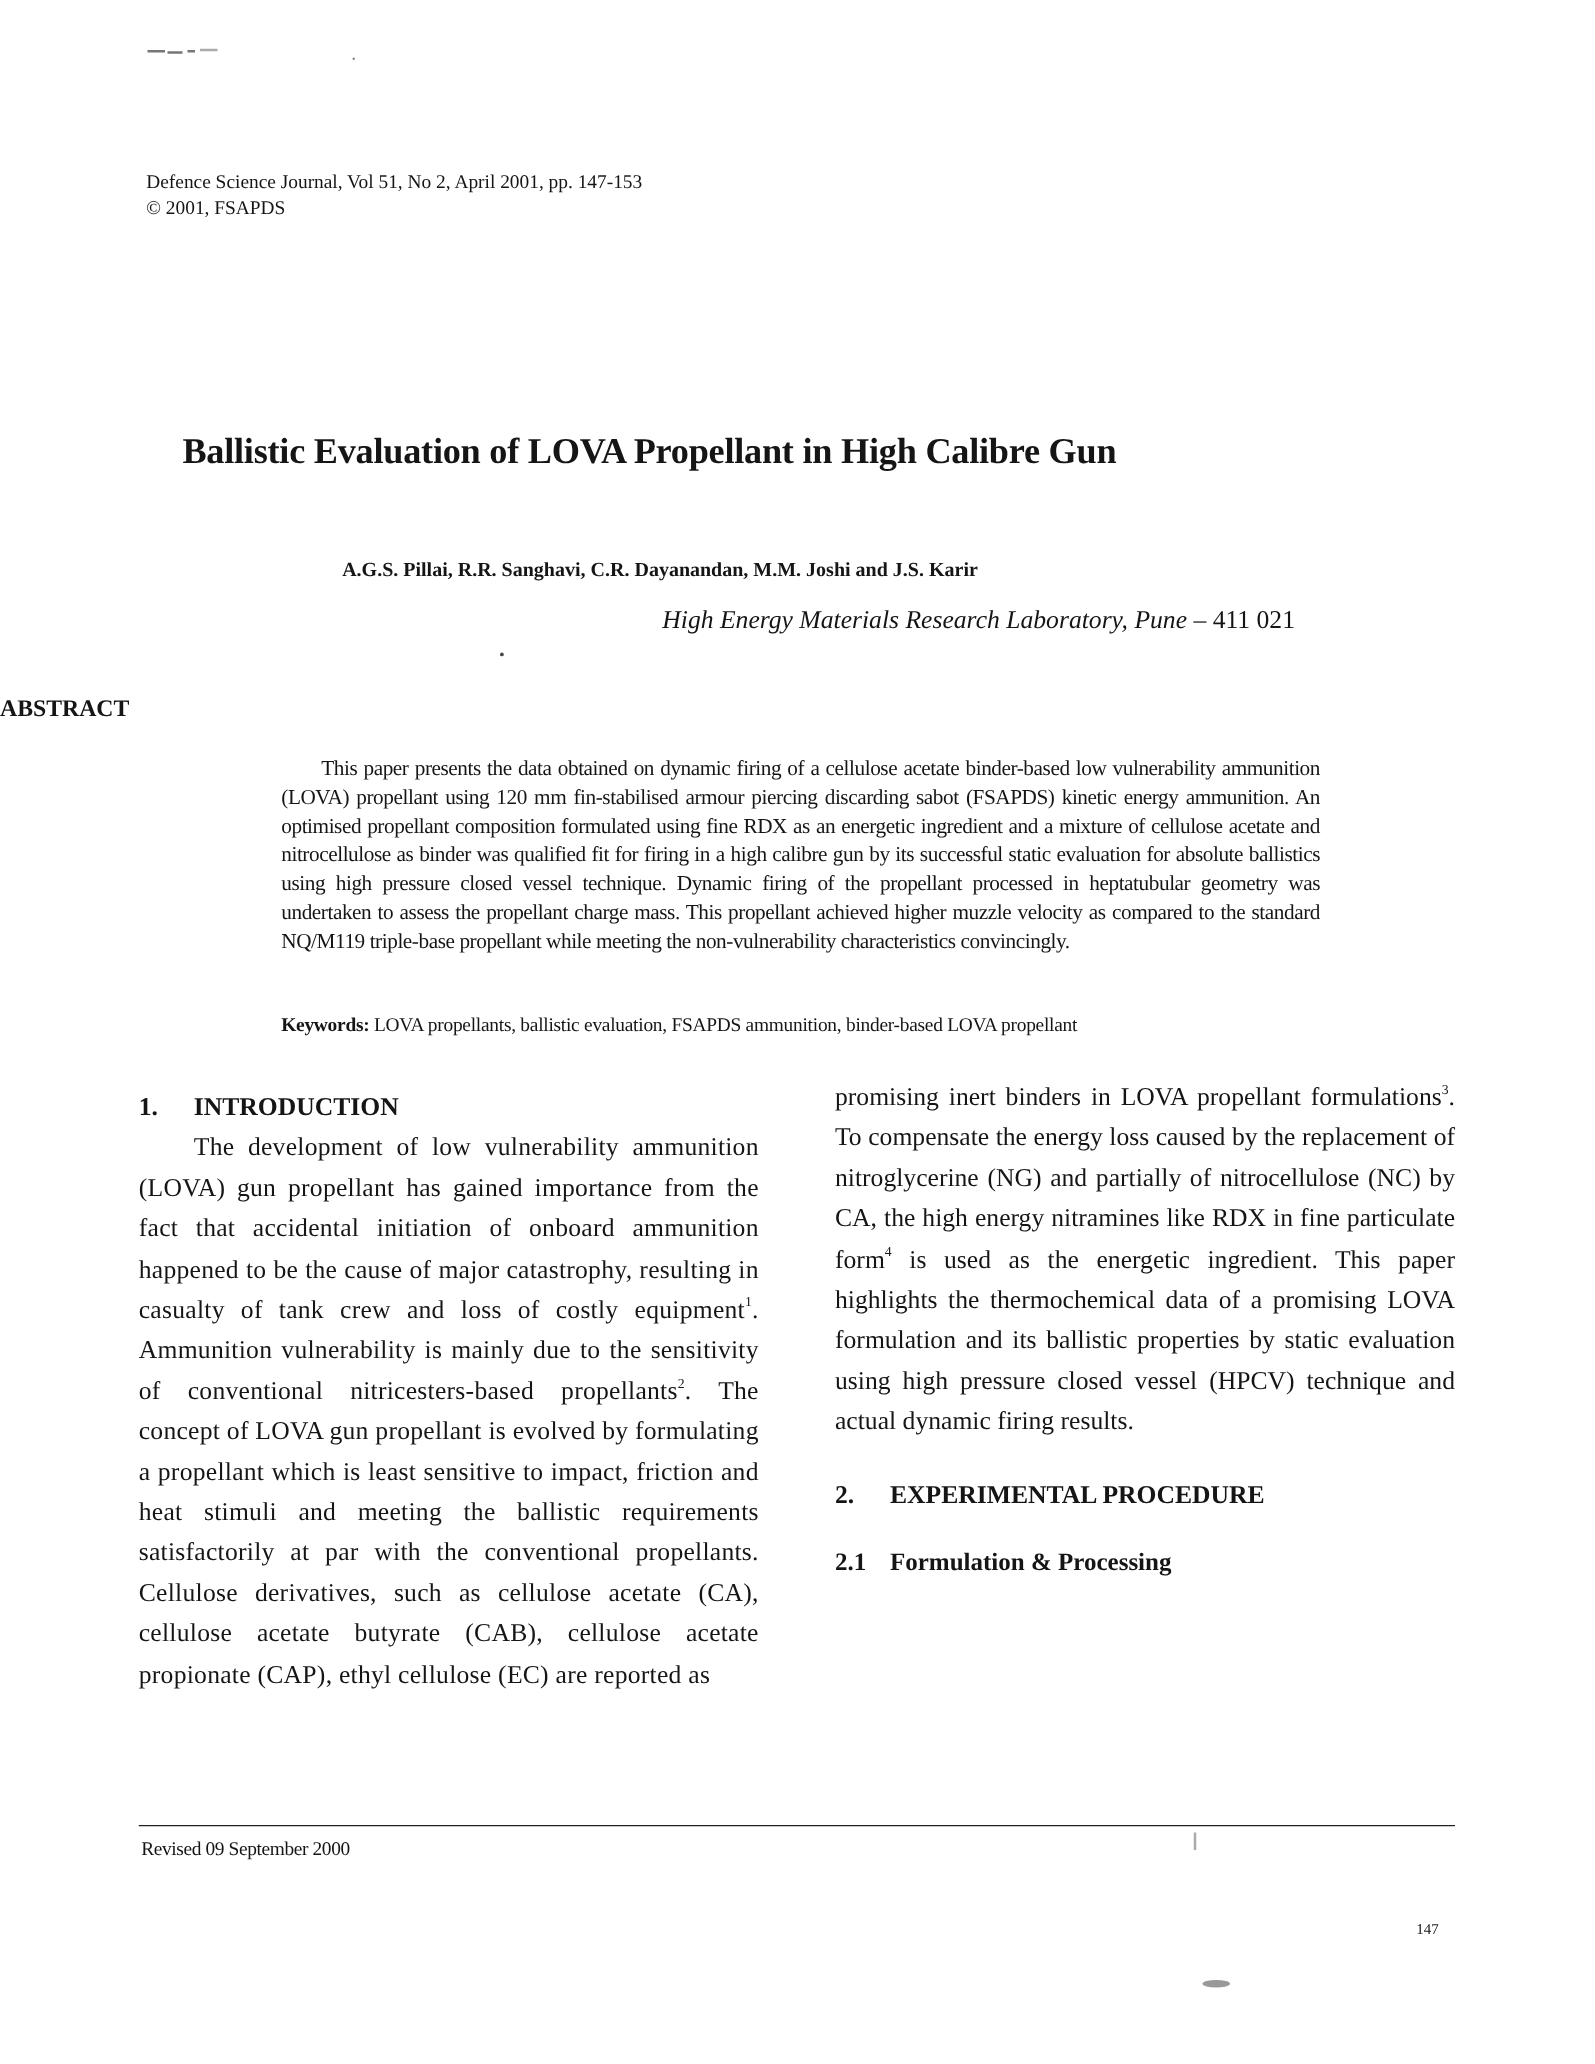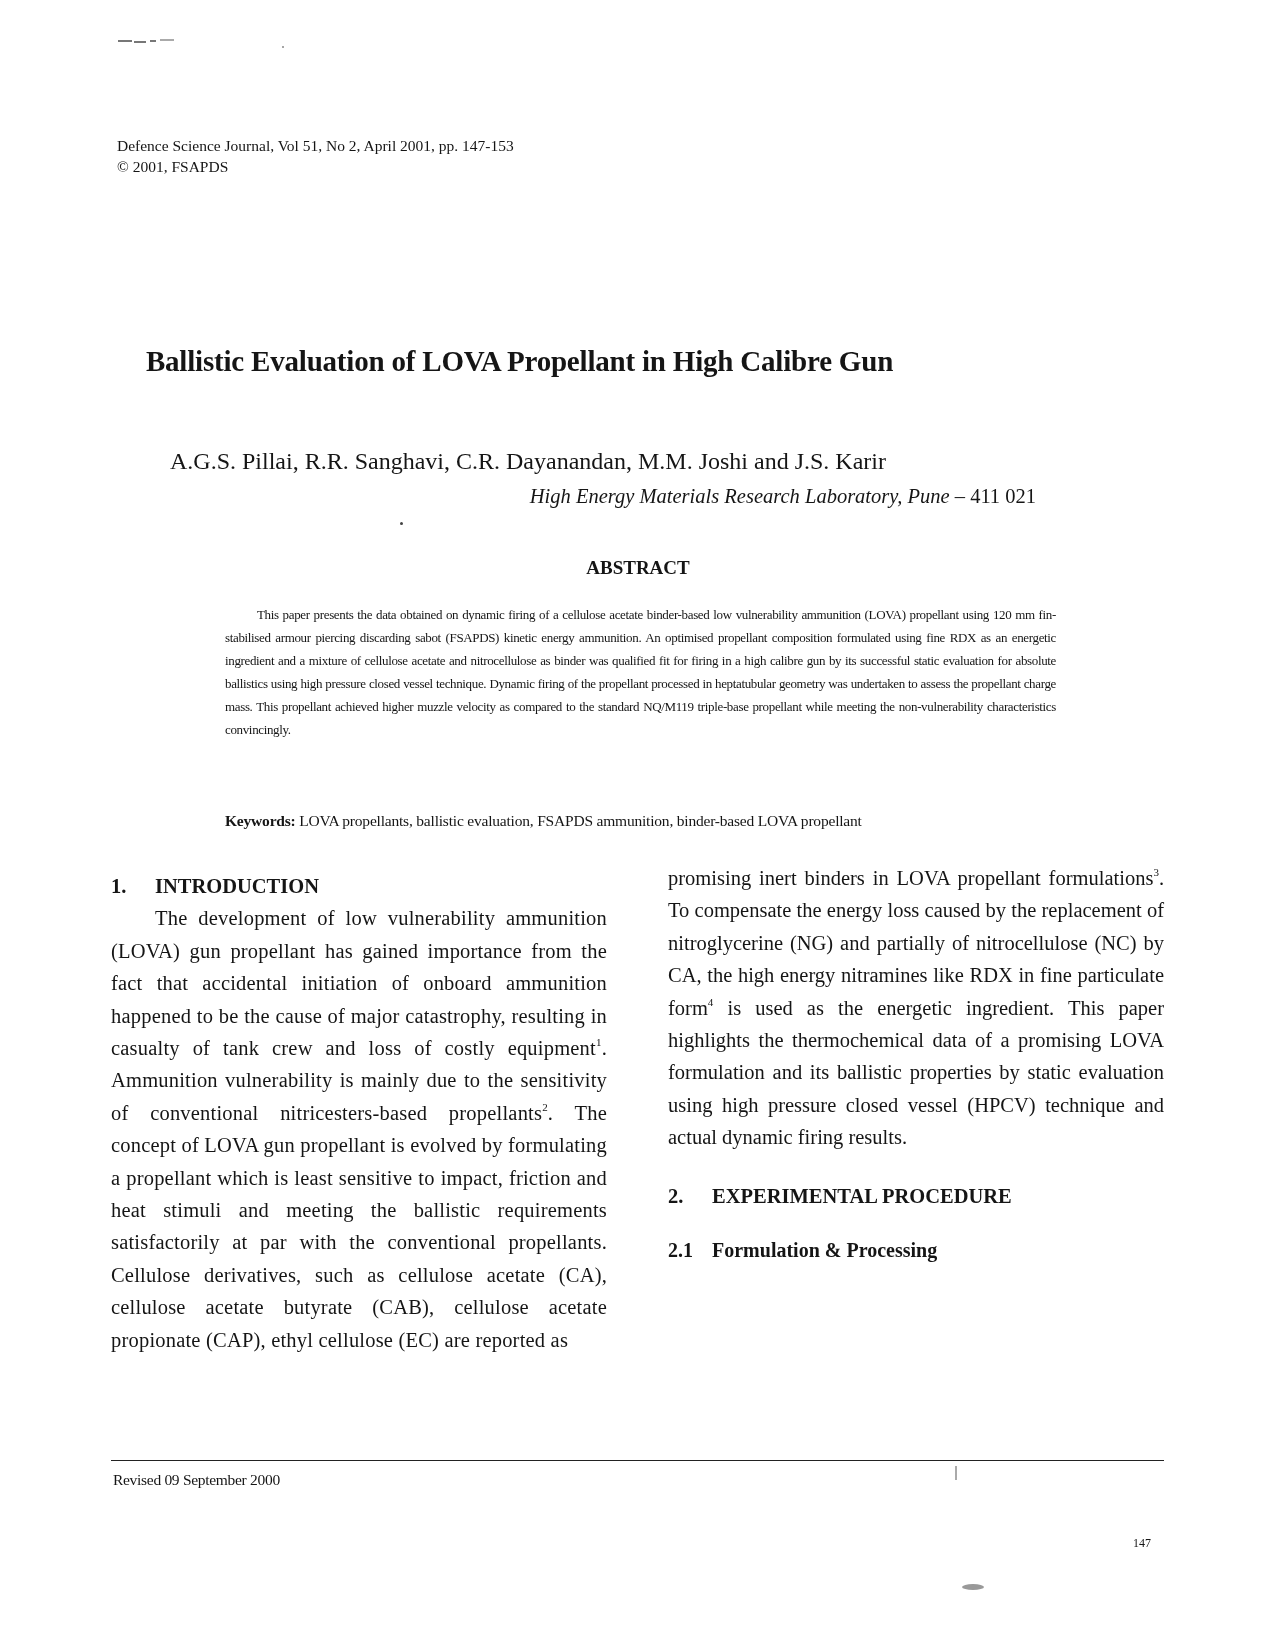--- a/index.html
+++ b/index.html
@@ -1,24 +1,24 @@
 <!DOCTYPE html>
 <html><head>
 <meta charset="utf-8">
 <style>
   html, body { margin: 0; padding: 0; background: #ffffff; }
   body { width: 1276px; height: 1651px; position: relative; overflow: hidden; color: #151515; font-family: "Liberation Serif", "DejaVu Serif", serif; }
   .abs { position: absolute; }
   .journal { left: 117px; top: 135px; font-size: 15.5px; line-height: 21px; }
   .title { left: 0; width: 1039px; top: 345px; text-align: center; font-size: 29px; font-weight: bold; letter-spacing: -0.2px; }
-  .authors { left: 0; width: 1056px; top: 448px; text-align: center; font-size: 24px; }
+  .authors { left: 0; width: 1056px; top: 448px; text-align: center; font-size: 16px; font-weight: bold; }
   .affil { left: 0; width: 1036px; top: 485px; text-align: right; font-size: 20.5px; }
   .affil i { font-style: italic; }
-  .abstract-head { left: 0; width: 1276px; top: 557px; text-align: center; font-size: 19px; font-weight: bold; }
-  .abstract { left: 225px; width: 831px; top: 603px; font-size: 13px; line-height: 23px; text-align: justify; letter-spacing: -0.35px; }
+  .abstract-head { left: 0; width: 1276px; top: 557px; text-align: left; font-size: 19px; font-weight: bold; }
+  .abstract { left: 225px; width: 831px; top: 603px; font-size: 17px; line-height: 23px; text-align: justify; letter-spacing: -0.35px; }
   .abstract p { margin: 0; text-indent: 32px; }
   .keywords { left: 225px; top: 812px; font-size: 15.5px; letter-spacing: -0.2px; }
   .keywords b { font-weight: bold; }
   .col { width: 496px; font-size: 20.5px; line-height: 32.4px; text-align: justify; }
   .col-left { left: 111px; top: 870px; }
   .col-right { left: 668px; top: 862px; }
   .heading { font-weight: bold; font-size: 20.5px; margin: 0; display: flex; }
   .heading .num { display: inline-block; width: 44px; }
   .para { margin: 0; text-indent: 44px; }
   .para.noindent { text-indent: 0; }

